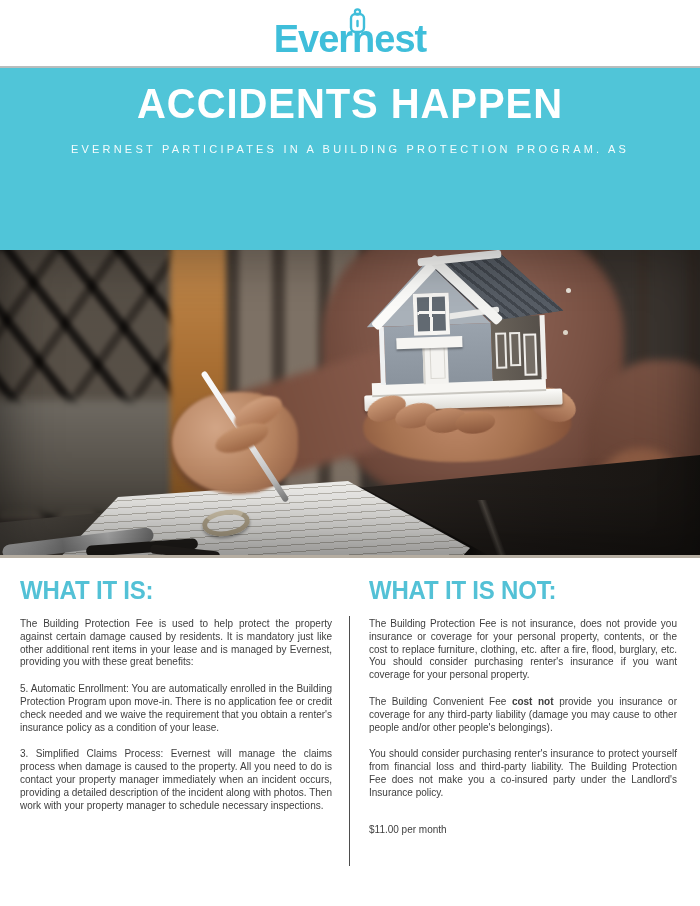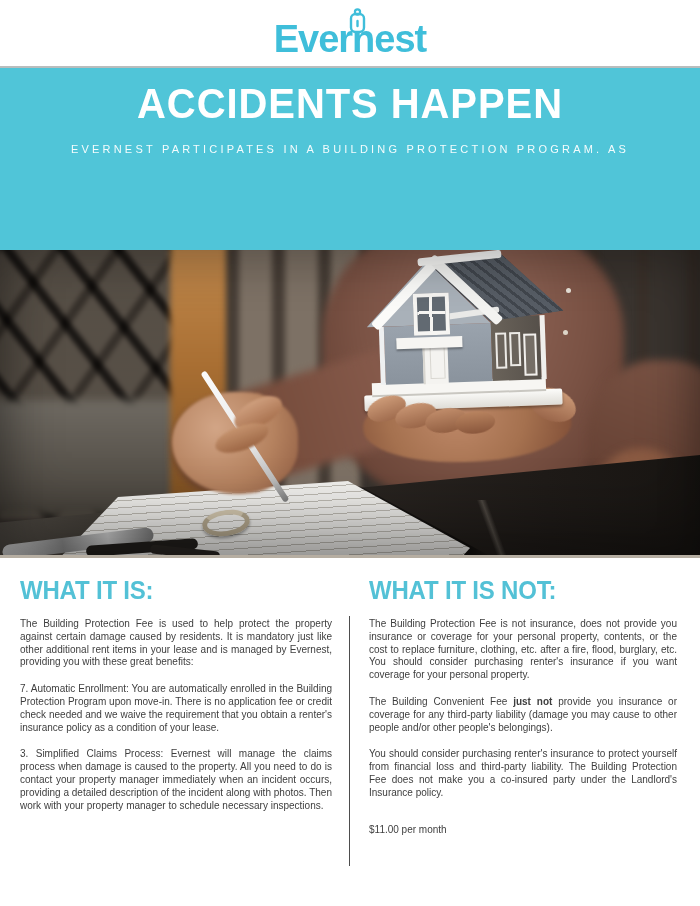--- a/index.html
+++ b/index.html
@@ -187,26 +187,26 @@
       <div class="h-fing4"></div>
     </div>
     <div class="ph-vig"></div>
     <div class="ph-bottomline"></div>
   </section>
 
   <section class="content">
     <div class="col-left">
       <h2>WHAT IT IS:</h2>
       <p>The Building Protection Fee is used to help protect the property against certain damage caused by residents. It is mandatory just like other additional rent items in your lease and is managed by Evernest, providing you with these great benefits:</p>
-      <p>7. Automatic Enrollment: You are automatically enrolled in the Building Protection Program upon move-in. There is no application fee or credit check needed and we waive the requirement that you obtain a renter's insurance policy as a condition of your lease.</p>
+      <p>5. Automatic Enrollment: You are automatically enrolled in the Building Protection Program upon move-in. There is no application fee or credit check needed and we waive the requirement that you obtain a renter's insurance policy as a condition of your lease.</p>
       <p>3. Simplified Claims Process: Evernest will manage the claims process when damage is caused to the property. All you need to do is contact your property manager immediately when an incident occurs, providing a detailed description of the incident along with photos. Then work with your property manager to schedule necessary inspections.</p>
     </div>
     <div class="vdivider"></div>
     <div class="col-right">
       <h2>WHAT IT IS NOT:</h2>
       <p>The Building Protection Fee is not insurance, does not provide you insurance or coverage for your personal property, contents, or the cost to replace furniture, clothing, etc. after a fire, flood, burglary, etc. You should consider purchasing renter's insurance if you want coverage for your personal property.</p>
-      <p><span>The Building Convenient Fee </span><span class="bold">just not</span><span> provide you insurance or coverage for any third-party liability (damage you may cause to other people and/or other people's belongings).</span></p>
+      <p><span>The Building Convenient Fee </span><span class="bold">cost not</span><span> provide you insurance or coverage for any third-party liability (damage you may cause to other people and/or other people's belongings).</span></p>
       <p>You should consider purchasing renter's insurance to protect yourself from financial loss and third-party liability. The Building Protection Fee does not make you a co-insured party under the Landlord's Insurance policy.</p>
       <p class="price">$11.00 per month</p>
     </div>
   </section>
 
 </div>
 
 </body></html>

